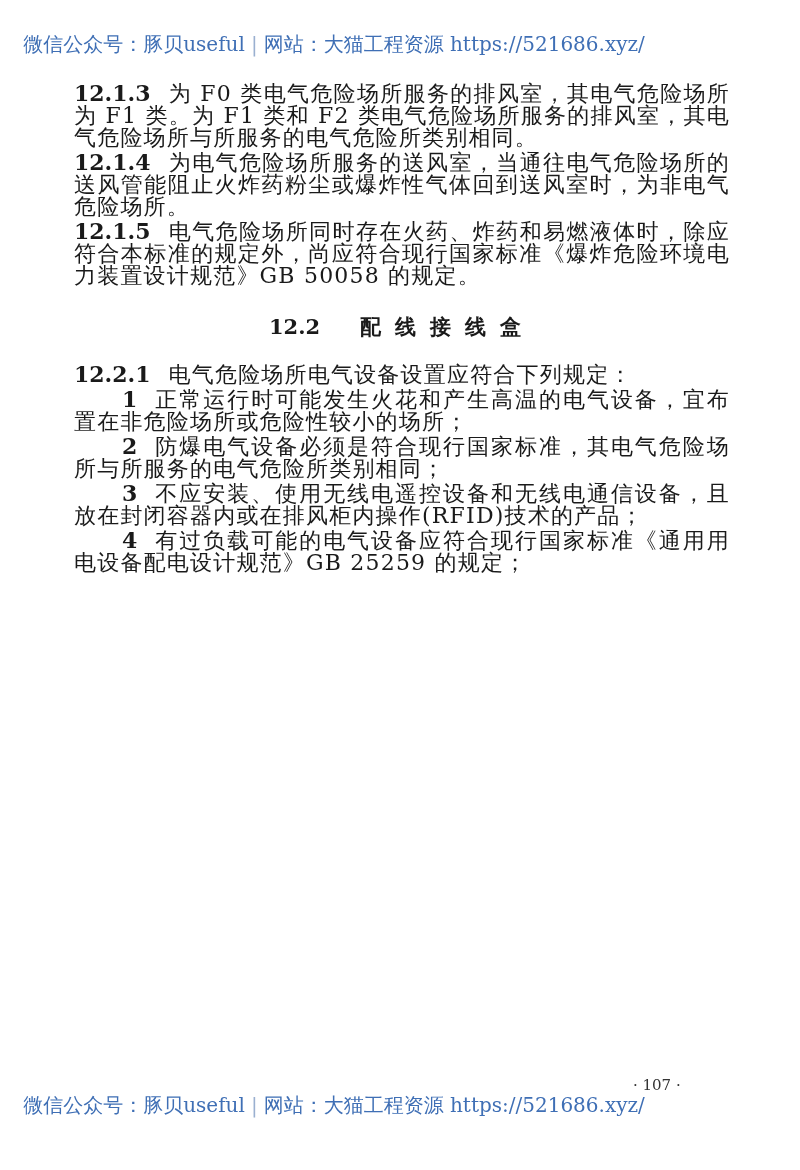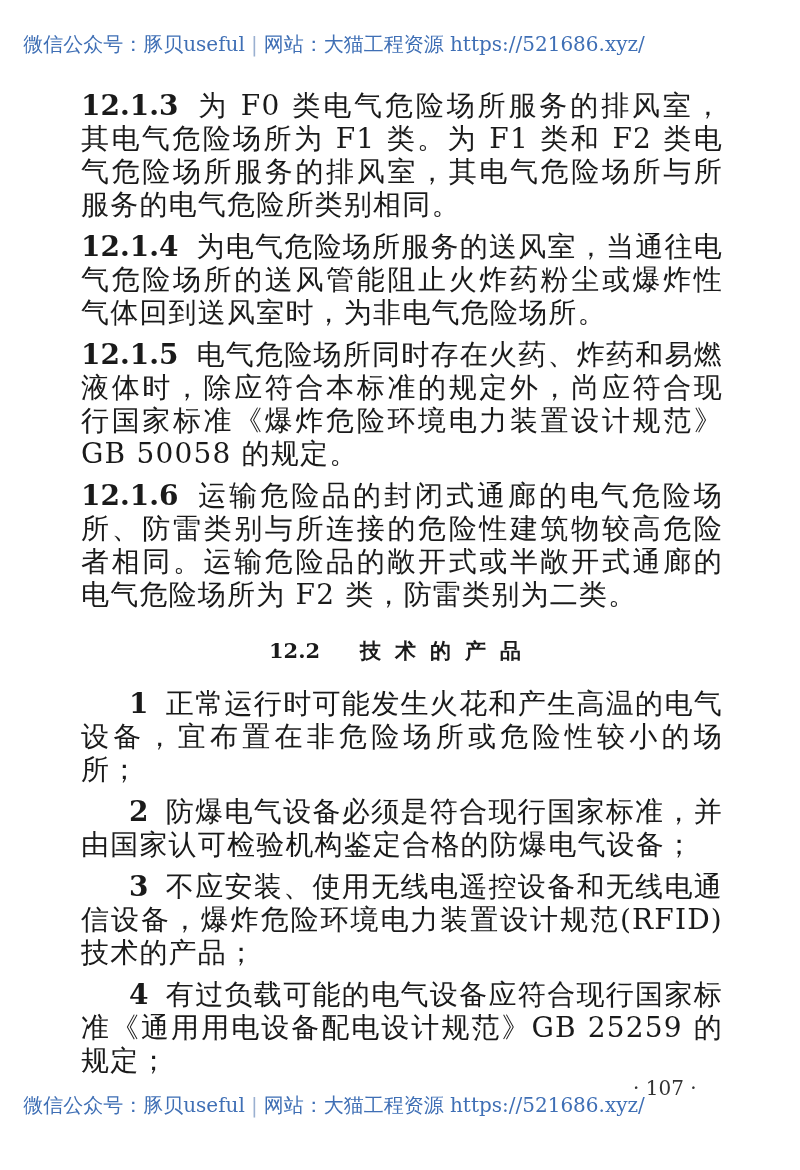--- a/index.html
+++ b/index.html
@@ -5,50 +5,50 @@
   html, body { margin: 0; padding: 0; background: #ffffff; }
   body { width: 800px; height: 1170px; position: relative; overflow: hidden;
          font-family: "DejaVu Serif", "Liberation Serif", serif; color: #1a1a1a; }
   .watermark { position: absolute; left: 0; width: 668px; text-align: center;
                font-family: "DejaVu Serif", "Liberation Serif", serif;
                font-size: 20px; color: #3f6fb5; white-space: nowrap; letter-spacing: 0px; }
   .wm-top { top: 31px; }
   .wm-bottom { top: 1092px; }
   .wm-sep { color: #9ab0d0; margin: 0 6px; }
   .content { position: absolute; left: 72px; top: 80px; width: 660px; }
-  .p { font-size: 28px; line-height: 33px; margin: 9px; text-align: justify;
+  .p { font-size: 22px; line-height: 22px; margin: 2px; text-align: justify;
        text-align-last: left; letter-spacing: 1.2px; }
   .num { font-weight: bold; font-family: "DejaVu Serif", serif; margin-right: 18px; letter-spacing: 0; }
   .item { text-indent: 48px; }
   .item .inum { font-weight: bold; margin-right: 16px; }
   .section-title { text-align: center; font-size: 21px; font-weight: bold;
                    margin: 26px 0 22px 0; letter-spacing: 0; }
   .section-title .st-num { margin-right: 40px; }
   .section-title .st-text { letter-spacing: 14px; }
-  .page-num { position: absolute; top: 1076px; left: 633px; font-size: 20px; color: #333;
+  .page-num { position: absolute; top: 1076px; left: 633px; font-size: 15px; color: #333;
               font-family: "DejaVu Serif", serif; }
 </style>
 </head>
 <body>
 
 <div class="watermark wm-top">
   <span>微信公众号：豚贝useful</span><span class="wm-sep">|</span><span>网站：大猫工程资源 https://521686.xyz/</span>
 </div>
 
 <div class="content">
   <p class="p"><span class="num">12.1.3</span><span>为 F0 类电气危险场所服务的排风室，其电气危险场所为 F1 类。为 F1 类和 F2 类电气危险场所服务的排风室，其电气危险场所与所服务的电气危险所类别相同。</span></p>
   <p class="p"><span class="num">12.1.4</span><span>为电气危险场所服务的送风室，当通往电气危险场所的送风管能阻止火炸药粉尘或爆炸性气体回到送风室时，为非电气危险场所。</span></p>
   <p class="p"><span class="num">12.1.5</span><span>电气危险场所同时存在火药、炸药和易燃液体时，除应符合本标准的规定外，尚应符合现行国家标准《爆炸危险环境电力装置设计规范》GB 50058 的规定。</span></p>
-  <p class="p"><span class="num">12.1.6</span><span>运输危险品的封闭式通廊的电气危险场所、防雷类别与所连接的危险性建筑物较高危险者相同。运输危险品的敞开式或半敞开式通廊的电气危险场所为 F2 类，防雷类别为二类。</span></p>
 
-  <div class="section-title"><span class="st-num">12.2</span><span class="st-text">技术的产品</span></div>
+  <div class="section-title"><span class="st-num">12.2</span><span class="st-text">配线接线盒</span></div>
 
+  <p class="p"><span class="num">12.2.1</span><span>电气危险场所电气设备设置应符合下列规定：</span></p>
   <p class="p item"><span class="inum">1</span><span>正常运行时可能发生火花和产生高温的电气设备，宜布置在非危险场所或危险性较小的场所；</span></p>
-  <p class="p item"><span class="inum">2</span><span>防爆电气设备必须是符合现行国家标准，并由国家认可检验机构鉴定合格的防爆电气设备；</span></p>
-  <p class="p item"><span class="inum">3</span><span>不应安装、使用无线电遥控设备和无线电通信设备，爆炸危险环境电力装置设计规范(RFID)技术的产品；</span></p>
+  <p class="p item"><span class="inum">2</span><span>防爆电气设备必须是符合现行国家标准，其电气危险场所与所服务的电气危险所类别相同；</span></p>
+  <p class="p item"><span class="inum">3</span><span>不应安装、使用无线电遥控设备和无线电通信设备，且放在封闭容器内或在排风柜内操作(RFID)技术的产品；</span></p>
   <p class="p item"><span class="inum">4</span><span>有过负载可能的电气设备应符合现行国家标准《通用用电设备配电设计规范》GB 25259 的规定；</span></p>
 </div>
 
 <div class="page-num">· 107 ·</div>
 
 <div class="watermark wm-bottom">
   <span>微信公众号：豚贝useful</span><span class="wm-sep">|</span><span>网站：大猫工程资源 https://521686.xyz/</span>
 </div>
 
 </body></html>

